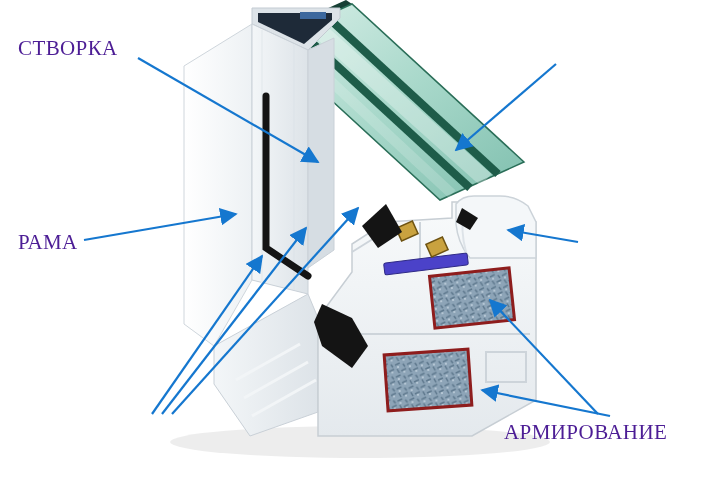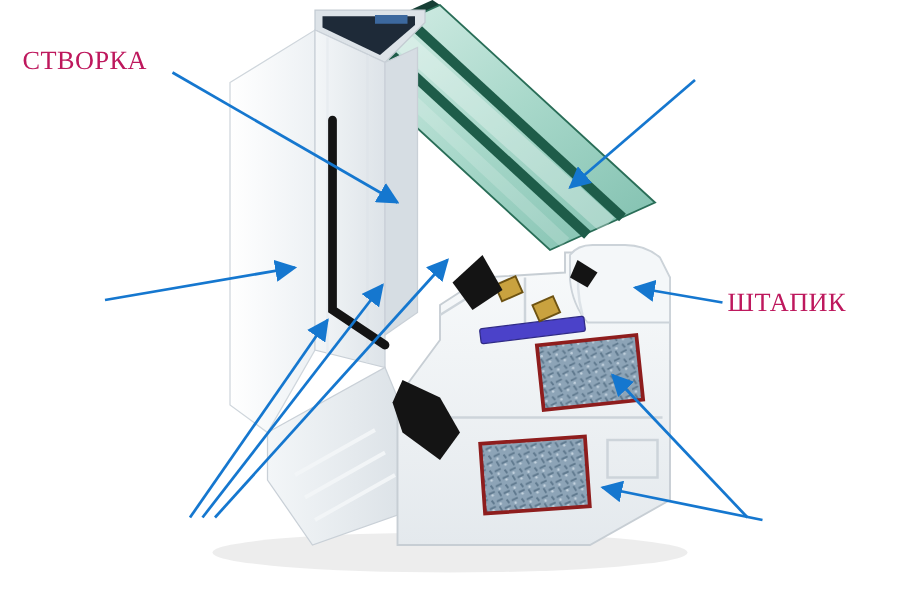--- a/index.html
+++ b/index.html
@@ -6,21 +6,21 @@
   .stage{
     position:relative;
     width:720px;height:480px;
     background:#ffffff;
     overflow:hidden;
     font-family:"Liberation Serif", serif;
   }
   .stage svg{position:absolute;left:0;top:0;}
   .label{
     position:absolute;
-    color:#be185d;
+    color:#4c1d95;
     font-size:21px;
     letter-spacing:.4px;
     white-space:nowrap;
     user-select:none;
   }
 </style>
 </head>
 <body>
 
 <div class="stage">
@@ -114,15 +114,16 @@
       <line x1="578" y1="242" x2="508" y2="230" stroke="#1577cf" marker-end="url(#arrowHead)"></line>
       <line x1="152" y1="414" x2="262" y2="256" stroke="#1577cf" marker-end="url(#arrowHead)"></line>
       <line x1="162" y1="414" x2="306" y2="228" stroke="#1577cf" marker-end="url(#arrowHead)"></line>
       <line x1="172" y1="414" x2="358" y2="208" stroke="#1577cf" marker-end="url(#arrowHead)"></line>
       <line x1="598" y1="414" x2="490" y2="300" stroke="#1577cf" marker-end="url(#arrowHead)"></line>
       <line x1="610" y1="416" x2="482" y2="390" stroke="#1577cf" marker-end="url(#arrowHead)"></line>
     </g>
   </svg>
 
   <div class="label" style="left:18px;  top:36px">СТВОРКА</div>
-  <div class="label" style="left:582px; top:230px">ШТАПИК</div>
+  <div class="label" style="left:18px;  top:230px">РАМА</div>
+  <div class="label" style="left:504px; top:420px">АРМИРОВАНИЕ</div>
 
 </div>
 
 </body></html>

